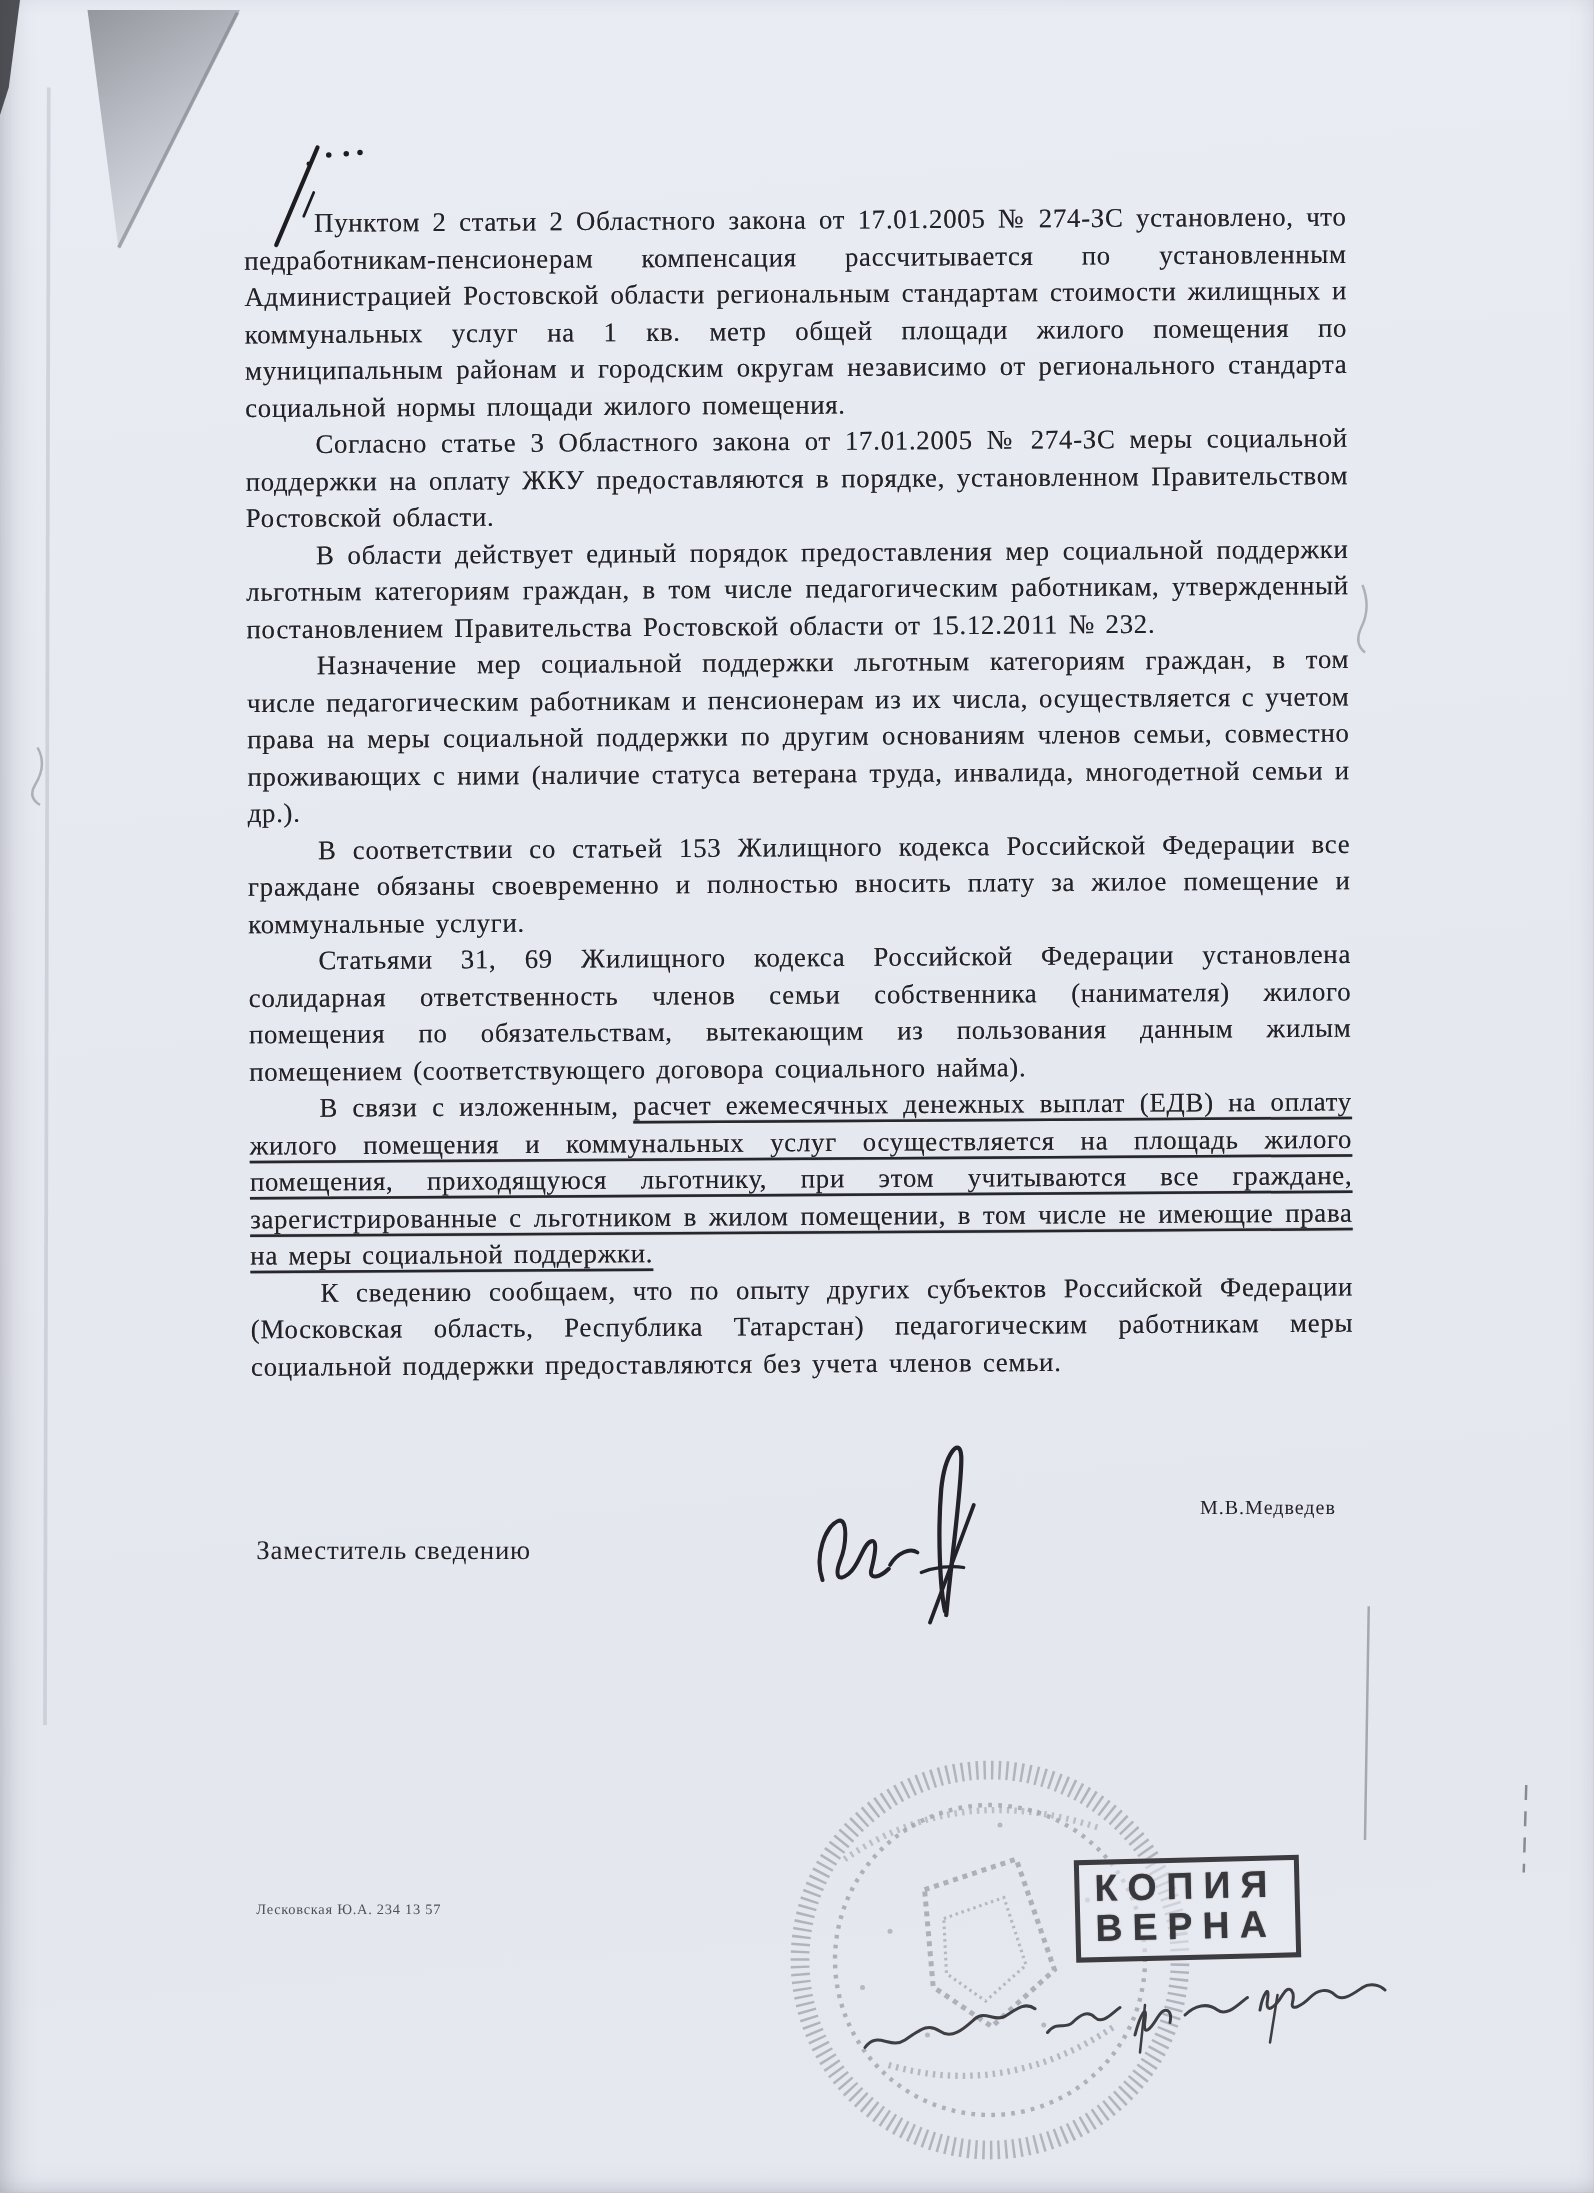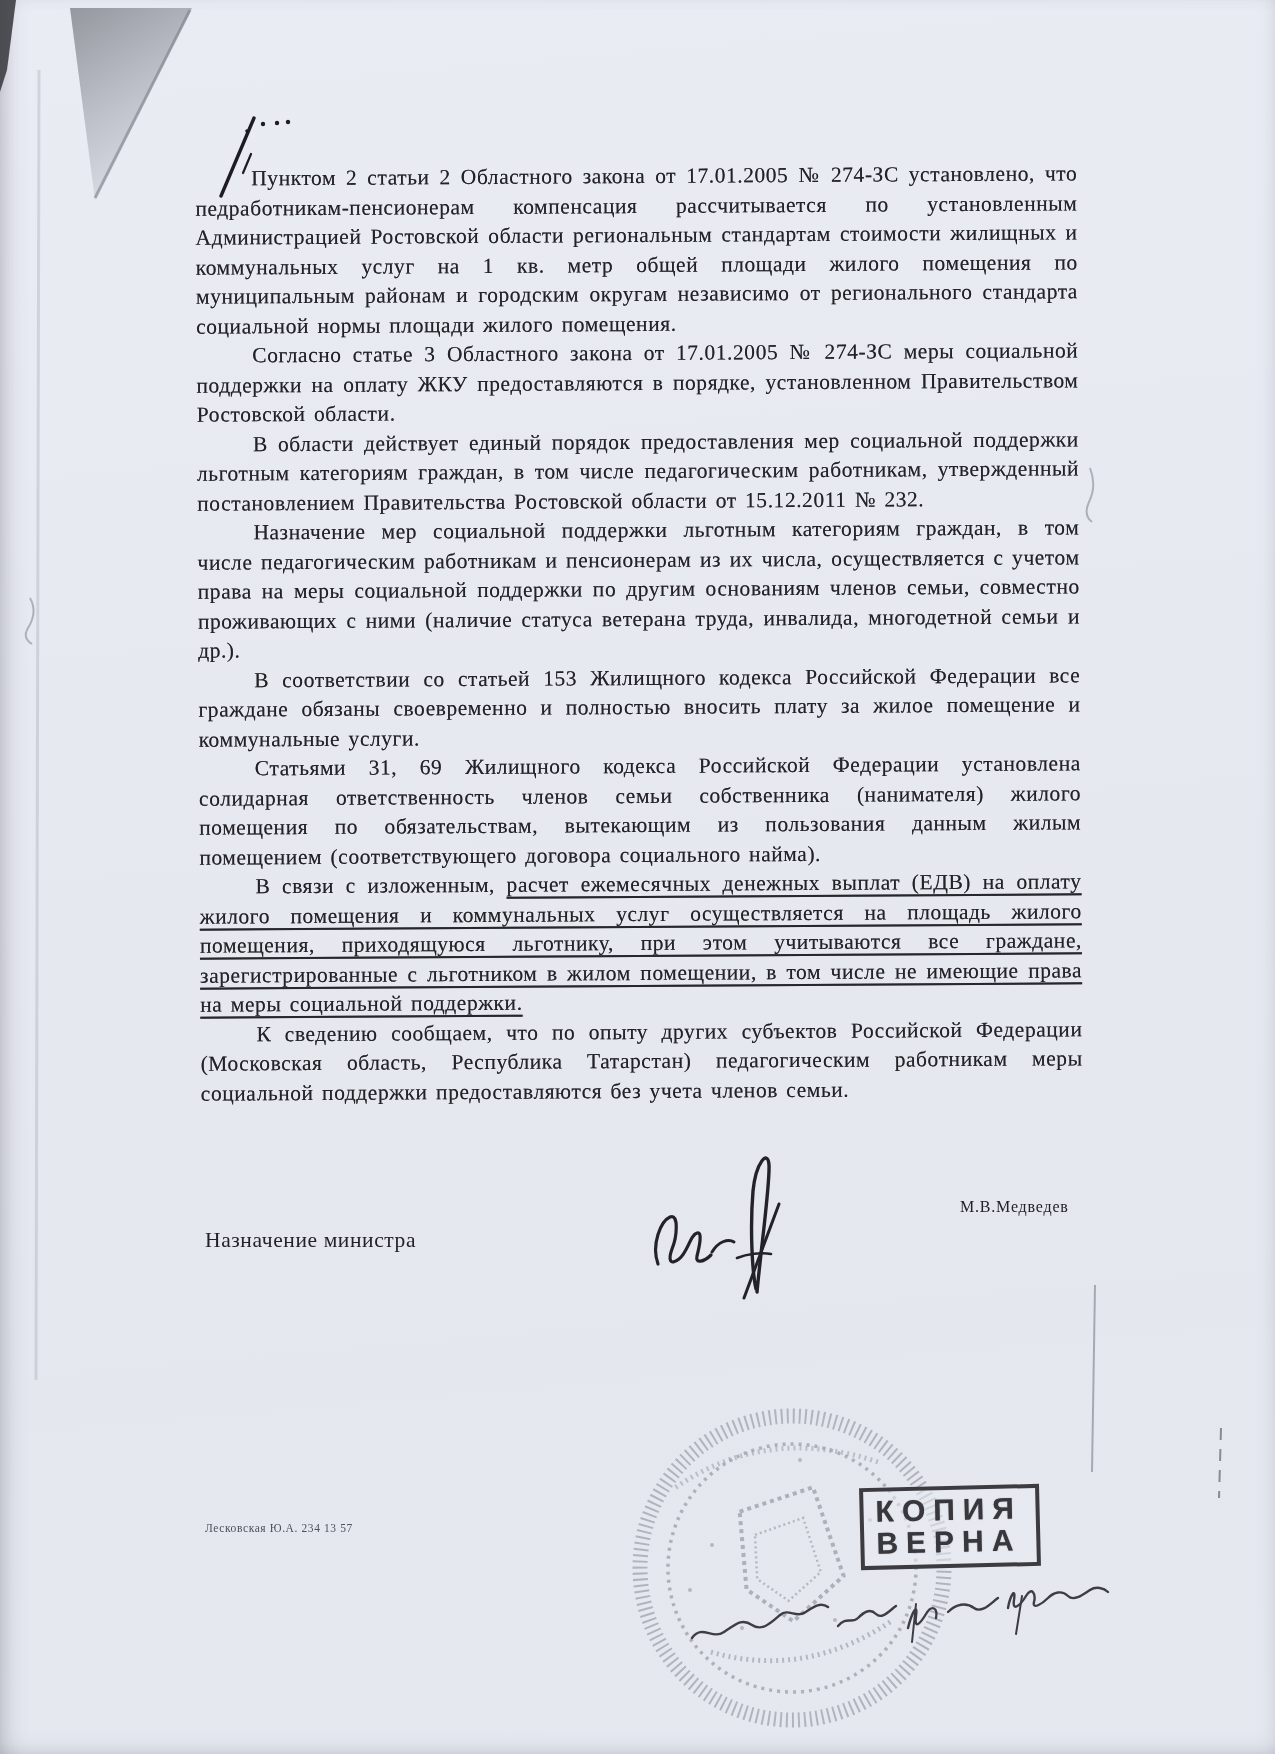--- a/index.html
+++ b/index.html
@@ -112,21 +112,21 @@
     <p><span>Пунктом 2 статьи 2 Областного закона от 17.01.2005 № 274-ЗС установлено, что педработникам-пенсионерам компенсация рассчитывается по установленным Администрацией Ростовской области региональным стандартам стоимости жилищных и коммунальных услуг на 1 кв. метр общей площади жилого помещения по муниципальным районам и городским округам независимо от регионального стандарта социальной нормы площади жилого помещения.</span></p>
     <p><span>Согласно статье 3 Областного закона от 17.01.2005 № 274-ЗС меры социальной поддержки на оплату ЖКУ предоставляются в порядке, установленном Правительством Ростовской области.</span></p>
     <p><span>В области действует единый порядок предоставления мер социальной поддержки льготным категориям граждан, в том числе педагогическим работникам, утвержденный постановлением Правительства Ростовской области от 15.12.2011 № 232.</span></p>
     <p><span>Назначение мер социальной поддержки льготным категориям граждан, в том числе педагогическим работникам и пенсионерам из их числа, осуществляется с учетом права на меры социальной поддержки по другим основаниям членов семьи, совместно проживающих с ними (наличие статуса ветерана труда, инвалида, многодетной семьи и др.).</span></p>
     <p><span>В соответствии со статьей 153 Жилищного кодекса Российской Федерации все граждане обязаны своевременно и полностью вносить плату за жилое помещение и коммунальные услуги.</span></p>
     <p><span>Статьями 31, 69  Жилищного кодекса Российской Федерации установлена солидарная ответственность членов семьи собственника (нанимателя) жилого помещения по обязательствам, вытекающим из пользования данным жилым помещением (соответствующего договора социального найма).</span></p>
     <p><span>В связи с изложенным, </span><span class="underlined">расчет ежемесячных денежных выплат (ЕДВ) на оплату жилого помещения и коммунальных услуг осуществляется на площадь жилого помещения, приходящуюся льготнику, при этом учитываются все граждане, зарегистрированные с льготником в жилом помещении, в том числе не имеющие права на меры социальной поддержки.</span></p>
     <p><span>К сведению сообщаем, что по опыту других субъектов Российской Федерации (Московская область, Республика Татарстан) педагогическим работникам меры социальной поддержки предоставляются без учета членов семьи.</span></p>
   </div>
 
-  <div class="sig-title">Назначение министра</div>
+  <div class="sig-title">Заместитель сведению</div>
   <div class="sig-name">М.В.Медведев</div>
 
   <svg class="overlay" width="1275" height="1754" viewBox="0 0 1275 1754">
     <g stroke="#222228" fill="none" stroke-linecap="round">
       <path d="M658,1264 c-7,-20 3,-43 12,-47 c9,-4 7,20 2,32 c-4,11 -2,17 7,10 c9,-7 11,-24 18,-26 c6,-2 2,15 0,23 c-2,8 7,6 14,-1" stroke-width="3.2"></path>
       <path d="M712,1252 c6,-10 16,-14 22,-10" stroke-width="3"></path>
       <path d="M757,1292 C761,1248 770,1185 769,1165 c-1,-16 -13,-3 -16,26 c-3,36 -1,80 3,98" stroke-width="3.4"></path>
       <path d="M744,1298 L779,1204" stroke-width="3"></path>
       <path d="M737,1258 c10,-4 24,-6 34,-4" stroke-width="2.6"></path>
     </g>

